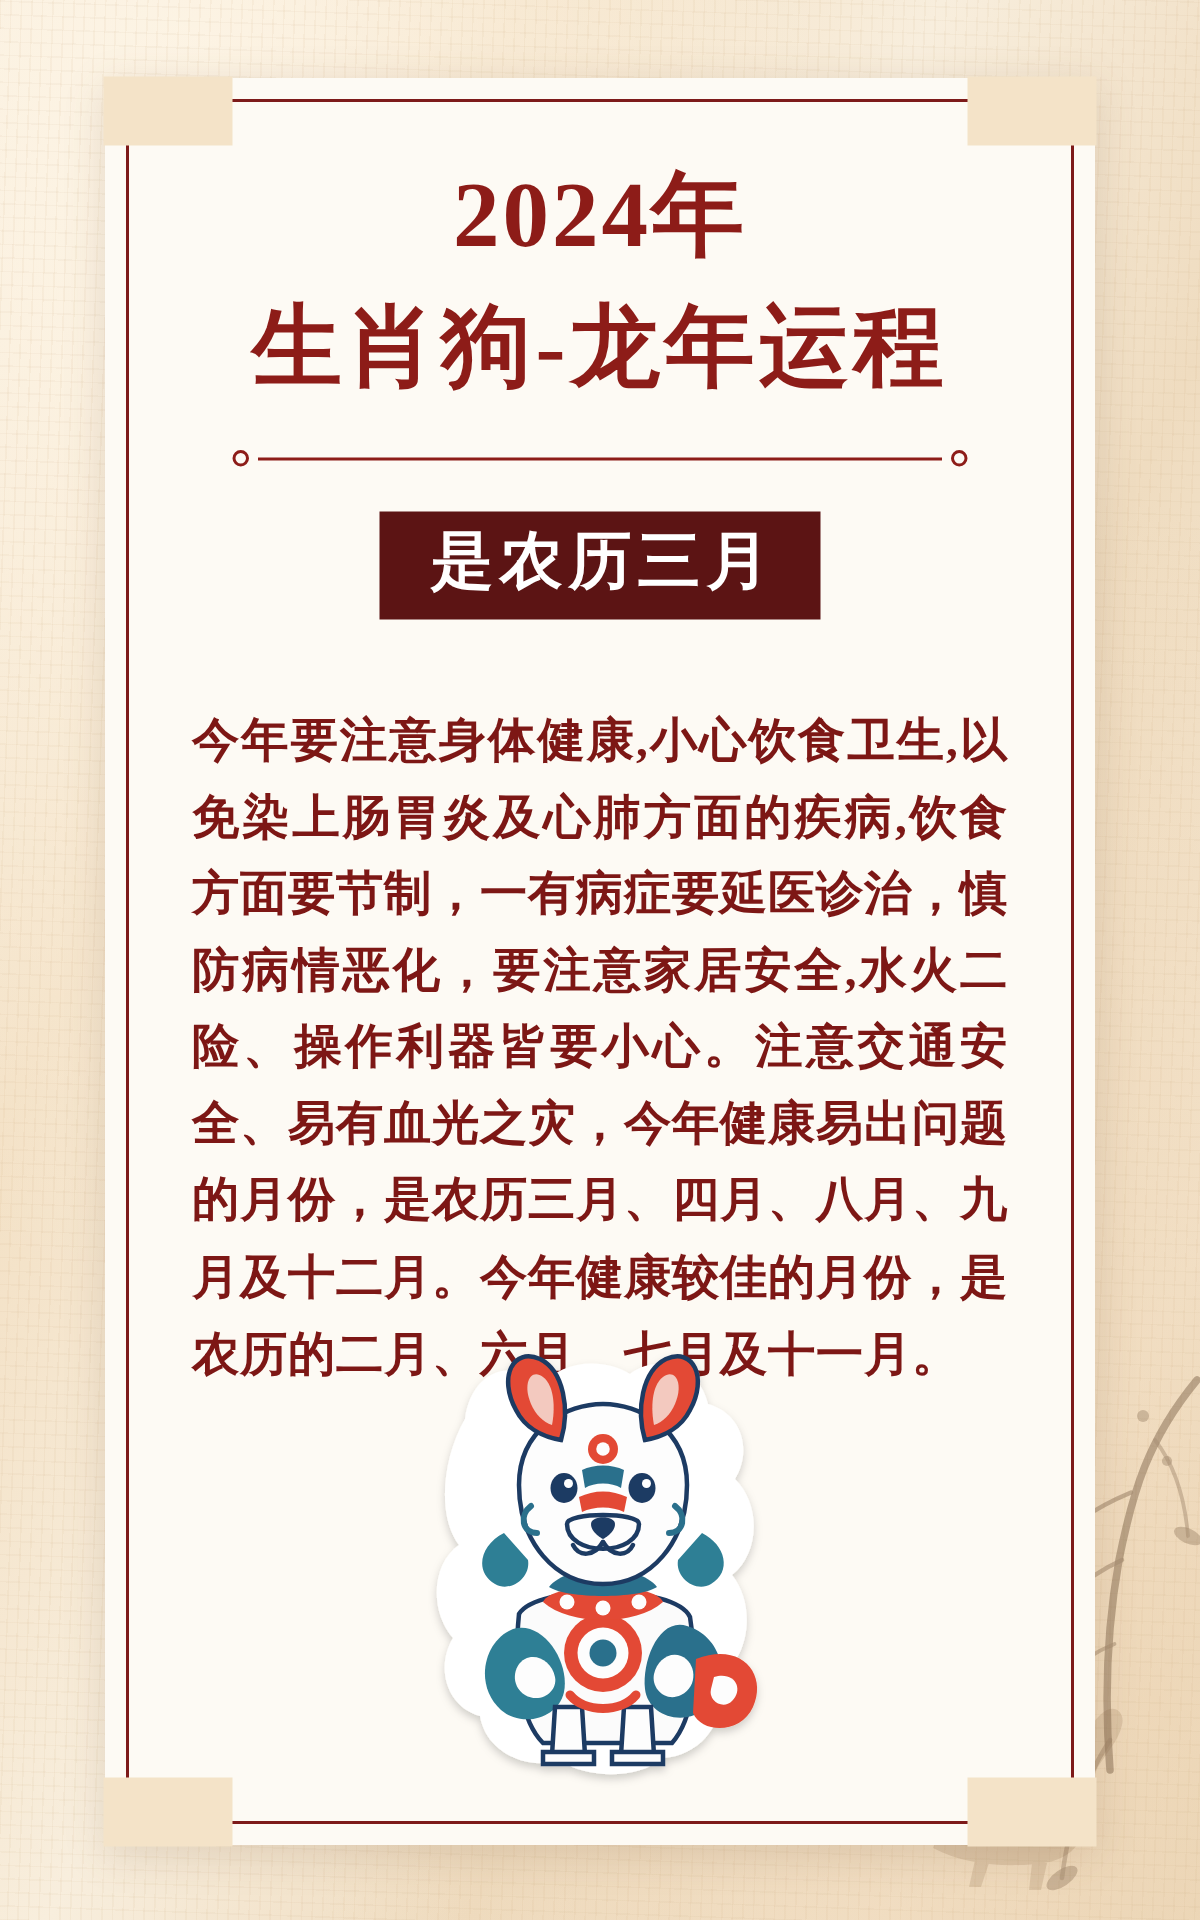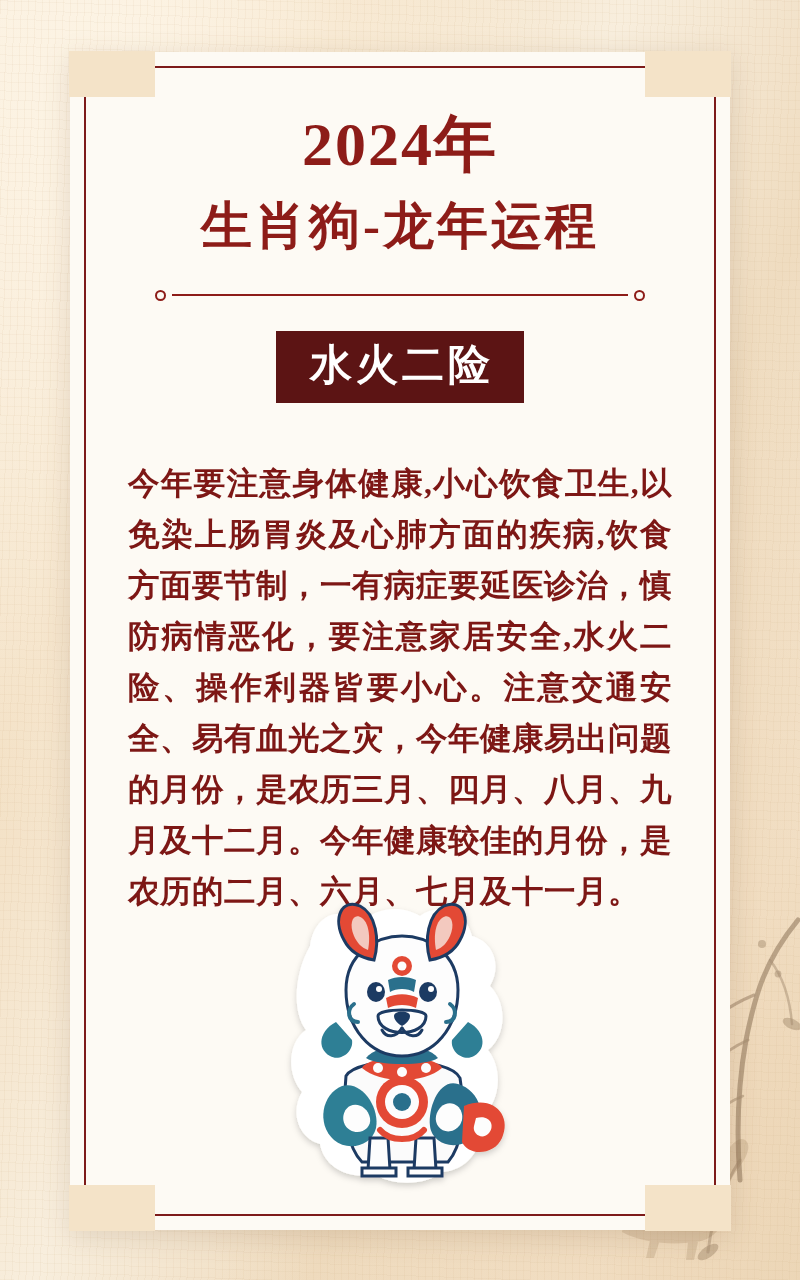--- a/index.html
+++ b/index.html
@@ -97,21 +97,21 @@
     font-size: 62px;
     font-weight: bold;
     letter-spacing: 2px;
     line-height: 1.05;
     margin-top: 14px;
     font-family: "Liberation Serif", "DejaVu Serif", serif;
   }
   .title-main {
     text-align: center;
     color: #8d1c18;
-    font-size: 51px;
+    font-size: 60px;
     font-weight: bold;
     letter-spacing: 3px;
     margin-top: 20px;
     line-height: 1.15;
   }
 
   
   .divider {
     display: flex;
     align-items: center;
@@ -219,21 +219,21 @@
 
     <div class="title-main">生肖狗-龙年运程</div>
 
     <div class="divider">
       <span class="dot"></span>
       <span class="line"></span>
       <span class="dot"></span>
     </div>
 
     <div class="section-label-wrap">
-      <span class="section-label">水火二险</span>
+      <span class="section-label">是农历三月</span>
     </div>
 
     <div class="body-text">今年要注意身体健康,小心饮食卫生,以免染上肠胃炎及心肺方面的疾病,饮食方面要节制，一有病症要延医诊治，慎防病情恶化，要注意家居安全,水火二险、操作利器皆要小心。注意交通安全、易有血光之灾，今年健康易出问题的月份，是农历三月、四月、八月、九月及十二月。今年健康较佳的月份，是农历的二月、六月、七月及十一月。</div>
   </div>
 
   <svg class="mascot" viewBox="0 0 300 320" xmlns="http://www.w3.org/2000/svg">
     <defs>
       <filter id="stickerShadow" x="-20%" y="-20%" width="140%" height="140%">
         <feDropShadow dx="0" dy="3" stdDeviation="3" flood-color="#000" flood-opacity="0.18"></feDropShadow>
       </filter>

